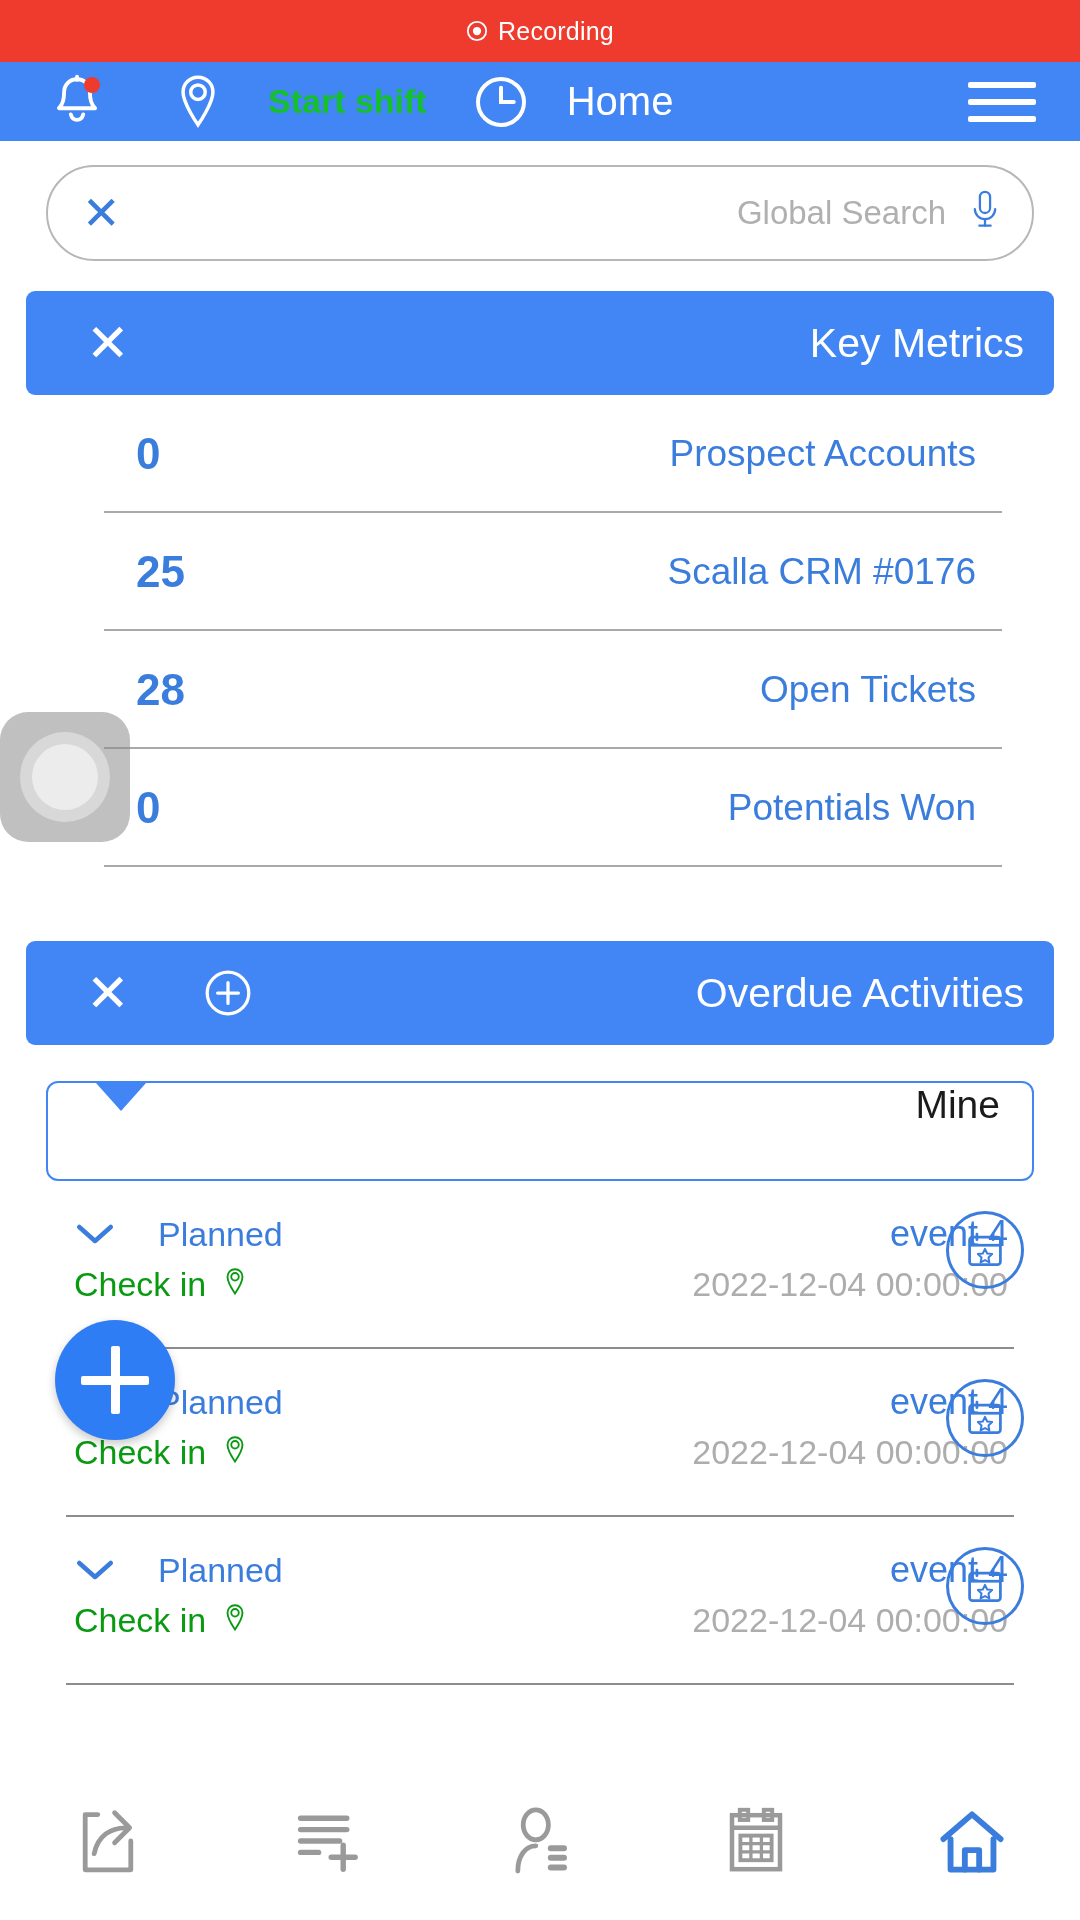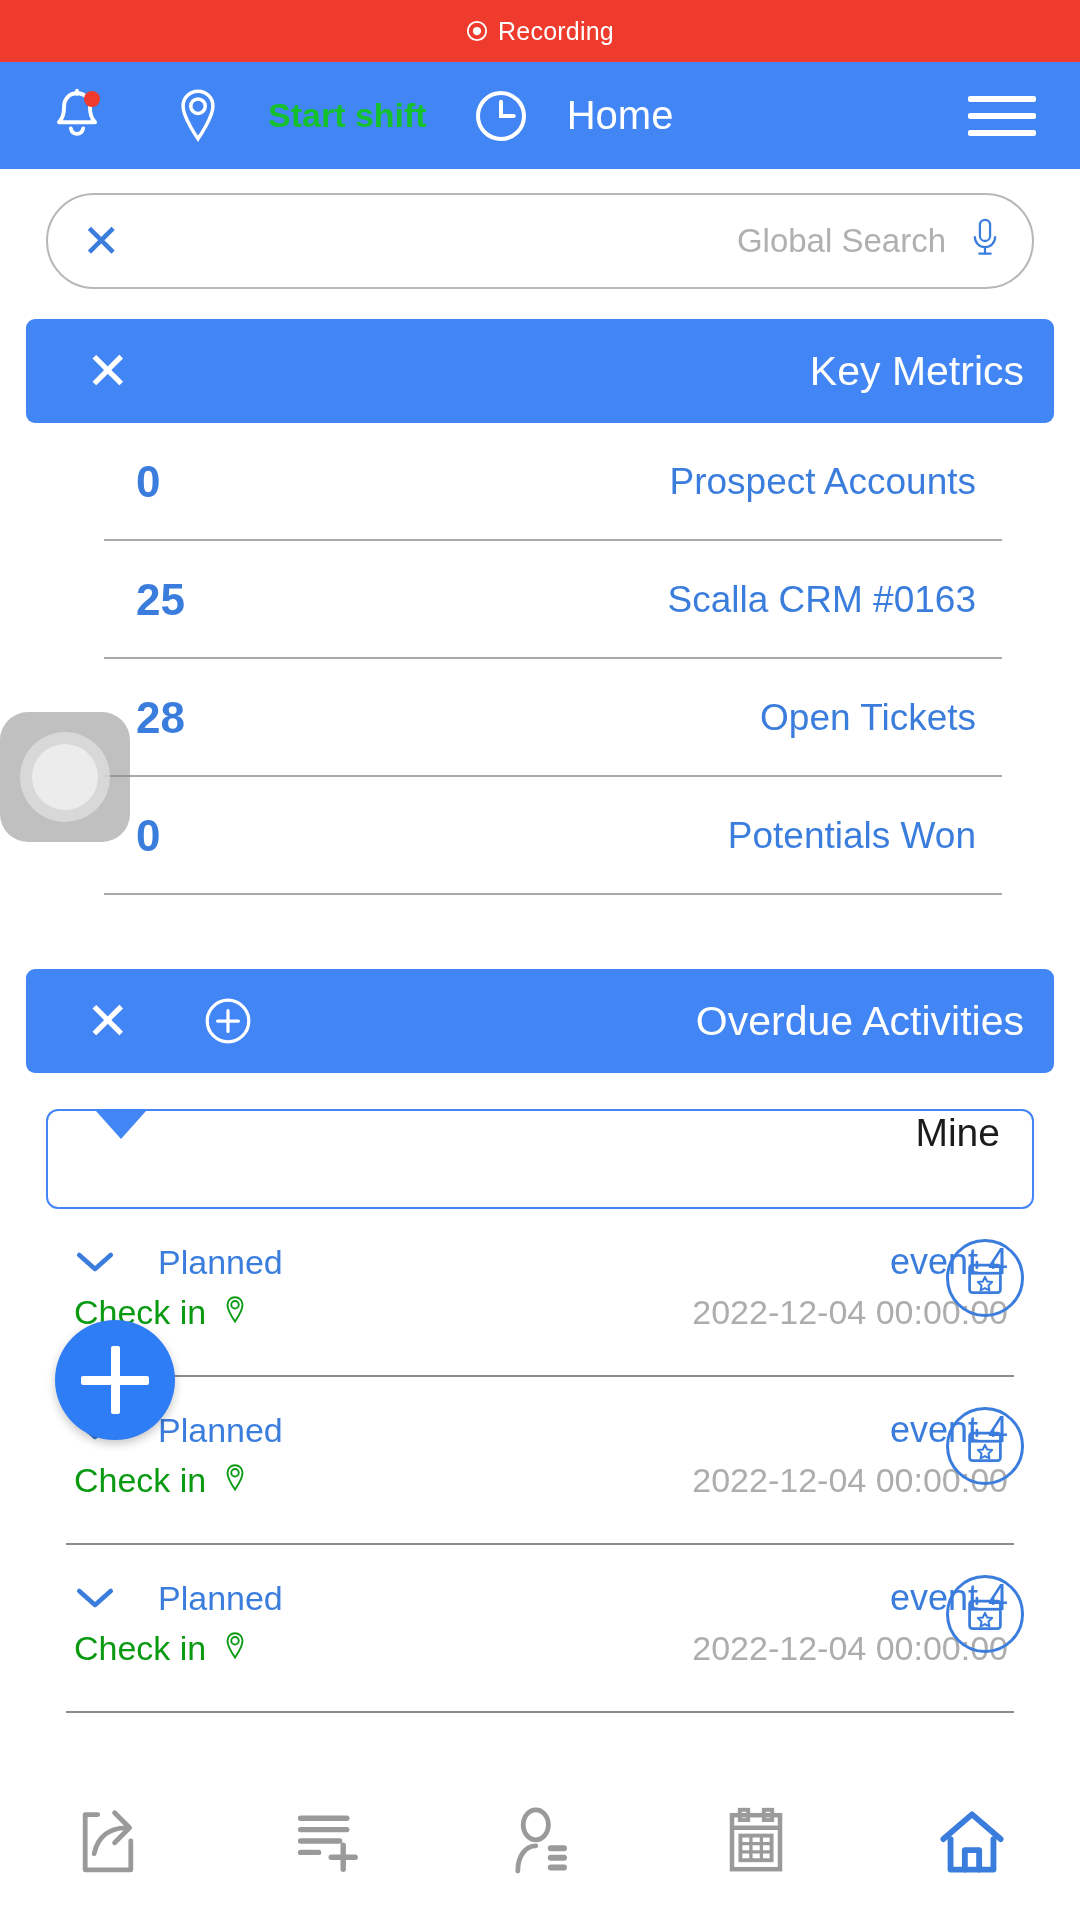--- a/index.html
+++ b/index.html
@@ -14,21 +14,21 @@
   
   .rec-banner{
     height:62px; background:#ef3b2d; color:#fff;
     display:flex; align-items:center; justify-content:center;
     gap:10px; font-size:25px; letter-spacing:.2px;
   }
   .rec-dot-icon{ width:22px;height:22px;display:block; }
 
   
   .appbar{
-    height:107px; background:#4285f4; color:#fff;
+    height:79px; background:#4285f4; color:#fff;
     display:flex; align-items:center; position:relative;
   }
   .ab-item{ display:flex; align-items:center; justify-content:center; }
   .bell-wrap{ position:relative; margin-left:46px; width:62px; height:62px; }
   .bell-badge{
     position:absolute; right:8px; top:6px; width:16px;height:16px;
     background:#ef3b2d; border-radius:50%;
   }
   .pin-wrap{ margin-left:62px; width:56px;height:62px; }
   .startshift{
@@ -227,21 +227,21 @@
 
 <div class="metrics">
 
   <div class="metric-row">
     <span class="metric-value">0</span>
     <span class="metric-label">Prospect Accounts</span>
   </div>
 
   <div class="metric-row">
     <span class="metric-value">25</span>
-    <span class="metric-label">Scalla CRM #0163</span>
+    <span class="metric-label">Scalla CRM #0176</span>
   </div>
 
   <div class="metric-row">
     <span class="metric-value">28</span>
     <span class="metric-label">Open Tickets</span>
   </div>
 
   <div class="metric-row">
     <span class="metric-value">0</span>
     <span class="metric-label">Potentials Won</span>

